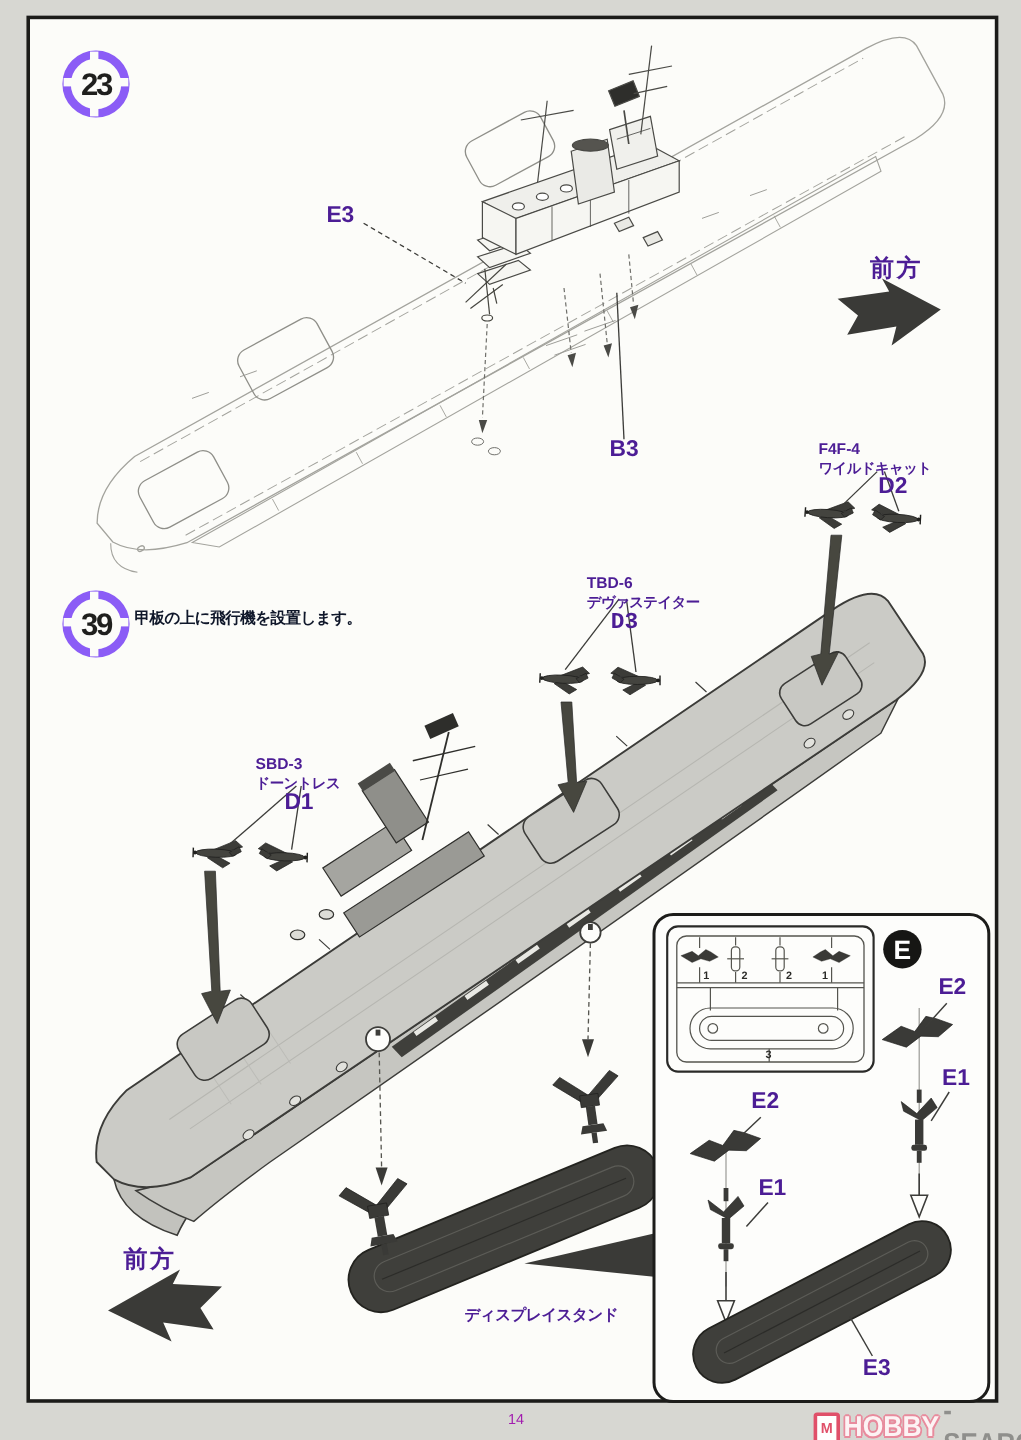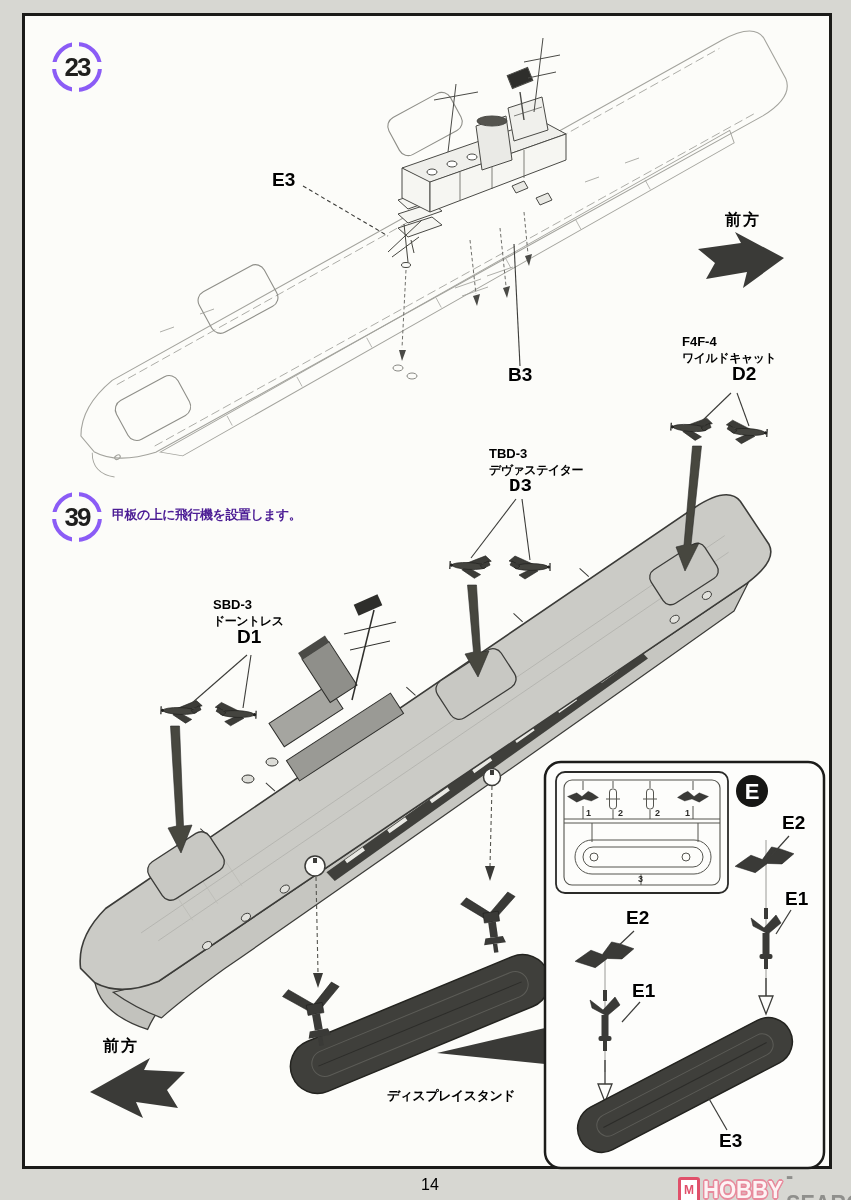--- a/index.html
+++ b/index.html
@@ -7,41 +7,41 @@
     width:851px;height:1200px;position:relative;overflow:hidden;
     background:#d7d7d2;
     font-family:"Liberation Sans","DejaVu Sans",sans-serif;
     -webkit-font-smoothing:antialiased;
   }
   .page{
     position:absolute;left:22px;top:13px;width:810px;height:1156px;
     background:#fcfcf9;border:3px solid #1b1b19;box-sizing:border-box;
   }
   .art{position:absolute;left:0;top:0;width:851px;height:1200px;pointer-events:none;}
-  .txt{position:absolute;color:#000000;white-space:nowrap;}
+  .txt{position:absolute;color:#4c1d95;white-space:nowrap;}
   
   .badge{
-    position:absolute;width:42px;height:42px;border:4px solid #8b5cf6;border-radius:50%;
+    position:absolute;width:42px;height:42px;border:7px solid #8b5cf6;border-radius:50%;
     display:flex;align-items:center;justify-content:center;
     font-size:26px;font-weight:800;letter-spacing:-2px;color:#1f1f1d;background:#fcfcf9;
   }
   .badge .notch{position:absolute;background:#fcfcf9;}
   .badge .n-top{left:16px;top:-6px;width:7px;height:8px;}
   .badge .n-bot{left:16px;bottom:-6px;width:7px;height:8px;}
   .badge .n-left{left:-6px;top:16px;width:8px;height:7px;}
   .badge .n-right{right:-6px;top:16px;width:8px;height:7px;}
-  .instr{font-size:13px;letter-spacing:-0.5px;font-weight:bold;color:#4c1d95;}
+  .instr{font-size:13px;letter-spacing:-0.5px;font-weight:bold;color:#0f172a;}
   .partL{font-size:19px;font-weight:bold;letter-spacing:0;}
-  .acl{line-height:16px;font-weight:bold;}
+  .acl{line-height:16px;font-weight:bold;margin-top:32px;}
   .acl .m{font-size:13px;}
   .acl .n{font-size:12px;letter-spacing:-0.5px;}
   .acl .p{font-size:19px;}
-  .dir{font-size:16px;font-weight:bold;letter-spacing:2px;}
+  .dir{font-size:20px;font-weight:bold;letter-spacing:2px;}
   .standlab{font-size:13px;font-weight:bold;letter-spacing:-0.5px;}
-  .pagenum{font-size:16px;color:#000000;}
+  .pagenum{font-size:12px;color:#a21caf;}
   
   .wm{position:absolute;left:678px;top:1162px;display:flex;align-items:center;z-index:5;}
   .wm-logo{width:17px;height:20px;background:#fff;border:3px solid #e0506a;border-radius:3px;
     display:flex;align-items:center;justify-content:center;margin-right:3px;}
   .wm-logo span{color:#e0506a;font-size:12px;font-weight:800;line-height:1;}
   .wm-hobby{
     font-size:24px;font-weight:800;letter-spacing:0;transform:scaleX(.92);transform-origin:left;
     color:#fdf3f4;
     text-shadow:-1.6px 0 #e88b9d,1.6px 0 #e88b9d,0 -1.6px #e88b9d,0 1.6px #e88b9d,
                 -1.1px -1.1px #e88b9d,1.1px 1.1px #e88b9d,-1.1px 1.1px #e88b9d,1.1px -1.1px #e88b9d;
@@ -375,21 +375,21 @@
 <div class="txt dir" style="left:725px;top:210px;">前方</div>
 <div class="txt dir" style="left:103px;top:1036px;">前方</div>
 
 <div class="txt acl" style="left:682px;top:334px;">
   <div class="m">F4F-4</div>
   <div class="n">ワイルドキャット</div>
   <div class="p" style="margin-left:30px;text-align:center;">D2</div>
 </div>
 
 <div class="txt acl" style="left:489px;top:446px;">
-  <div class="m">TBD-3</div>
+  <div class="m">TBD-6</div>
   <div class="n">デヴァステイター</div>
   <div class="p" style="margin-left:20px;font-family:Liberation Mono, monospace;">D3</div>
 </div>
 
 <div class="txt acl" style="left:213px;top:597px;">
   <div class="m">SBD-3</div>
   <div class="n">ドーントレス</div>
   <div class="p" style="margin-left:24px;">D1</div>
 </div>
 

